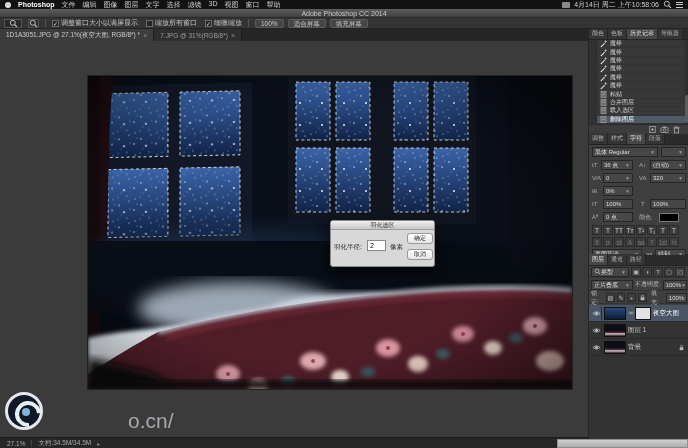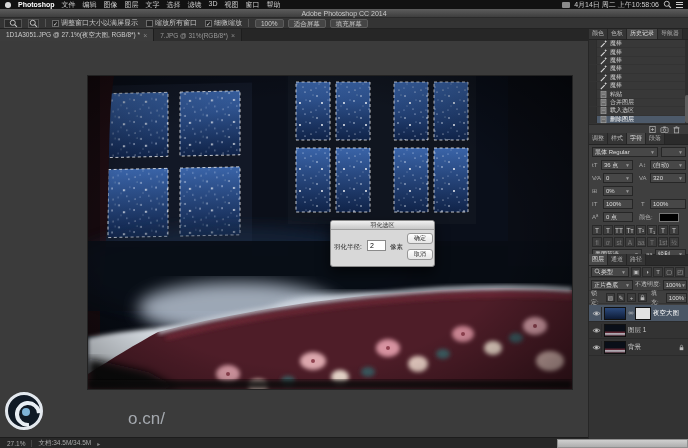--- a/index.html
+++ b/index.html
@@ -50,21 +50,21 @@
   .dlg-ok{top:12px}
   .dlg-cancel{top:28px}
 
   
   .wm-logo{position:absolute;left:5px;top:351px;width:38px;height:38px;border-radius:50%;background:#101a26;border:3px solid #e3e8ee;z-index:25}
   .wm-logo::before{content:"";position:absolute;left:7px;top:6px;width:18px;height:18px;border-radius:50%;border:4px solid #e8eef4;border-right-color:transparent;transform:rotate(40deg)}
   .wm-logo::after{content:"";position:absolute;left:14px;top:13px;width:8px;height:8px;border-radius:50%;background:#7fb4d8}
   .wm-forum{position:absolute;left:46px;top:358px;font-size:13px;font-weight:bold;color:#fff;text-shadow:0 0 3px rgba(70,130,255,.95),0 0 1px #1b3d8f;z-index:25;letter-spacing:1px}
   .wm-url{position:absolute;left:7px;top:379px;font-family:"Liberation Mono","DejaVu Sans Mono",monospace;font-size:13px;font-weight:bold;color:#f4f4f4;letter-spacing:1px;text-shadow:0 1px 2px rgba(0,0,0,.7);z-index:25}
   .wm-topic{position:absolute;left:126px;top:342px;font-size:30px;font-weight:bold;color:#151a22;opacity:.95;text-shadow:0 0 2px rgba(160,170,180,.4);z-index:24;letter-spacing:2px}
-  .wm-frag{position:absolute;left:128px;top:368px;font-size:17px;color:#b7bcc3;opacity:.85;z-index:23}
+  .wm-frag{position:absolute;left:128px;top:368px;font-size:21px;color:#b7bcc3;opacity:.85;z-index:23}
 
   
   .statusbar{position:absolute;left:0;top:437px;width:588px;height:11px;background:#272727;border-top:1px solid #1c1c1c;display:flex;align-items:center;gap:6px;padding:0 7px;font-size:6.5px;color:#a8a8a8;z-index:30}
   .vsep{width:1px;height:7px;background:#454545}
   .sb-arrow{color:#888;font-size:6px}
   .dockstrip{position:absolute;left:557px;top:439px;width:131px;height:9px;background:linear-gradient(#cfcfcf,#aeaeae);border:1px solid #8f8f8f;z-index:45}
 
   
   .rightcol{position:absolute;left:588px;top:29px;width:100px;height:419px;background:#3f3f3f;border-left:1px solid #262626;z-index:36}
   .ptabs{display:flex;align-items:flex-end;height:11px;background:#2b2b2b;border-bottom:1px solid #232323}

